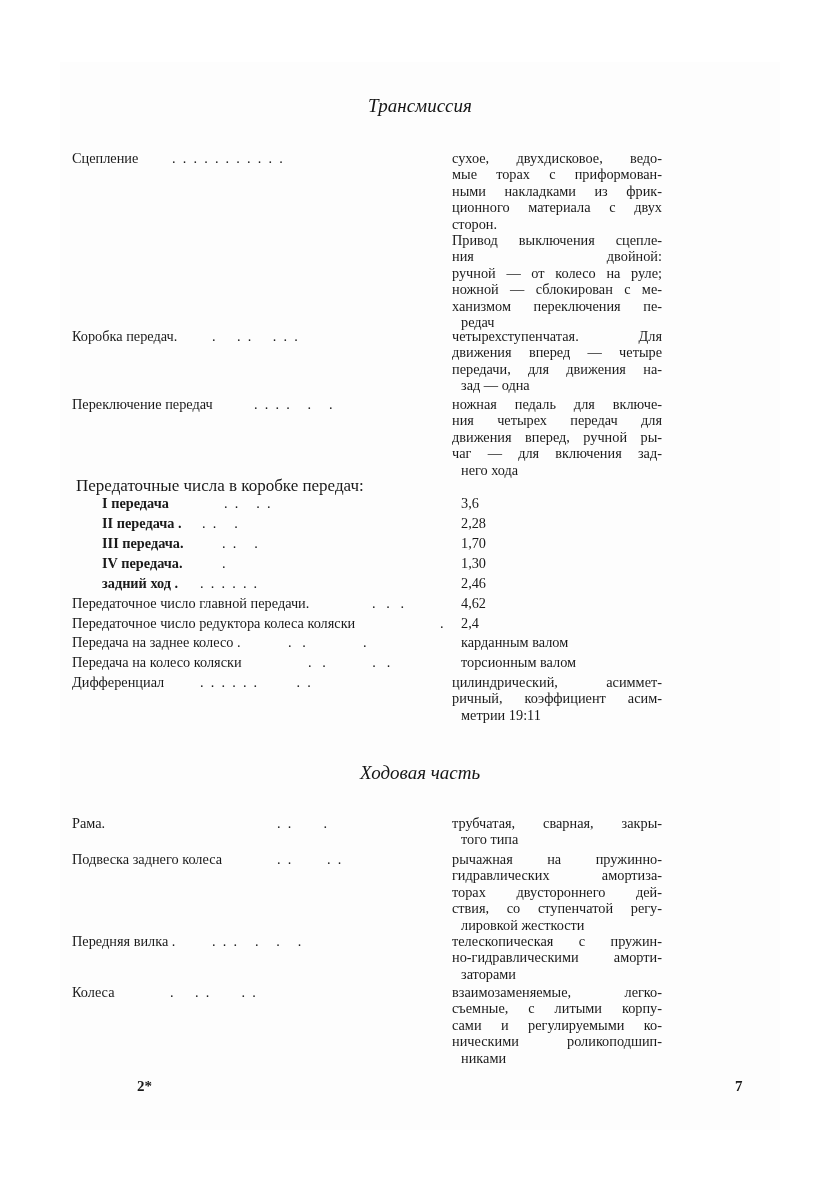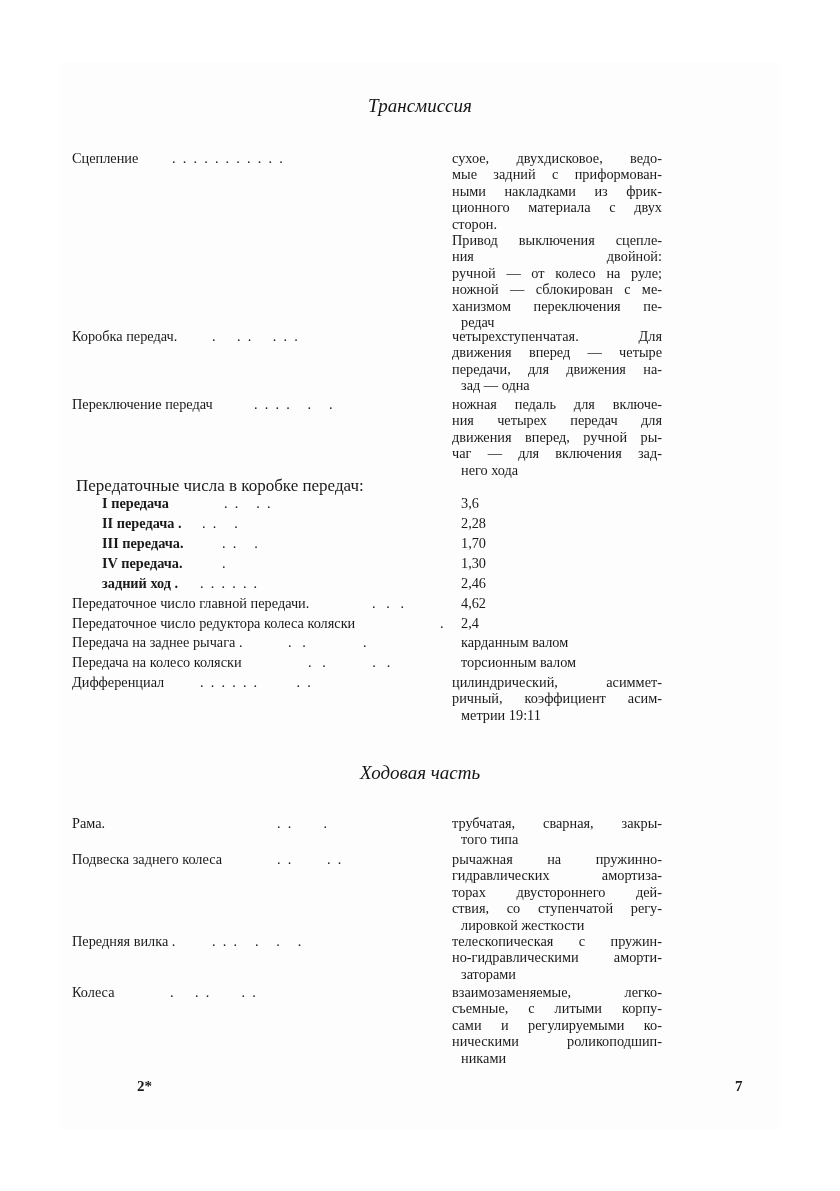--- a/index.html
+++ b/index.html
@@ -24,21 +24,21 @@
 
 <div class="page"></div>
 
 <div id="content">
     <div class="heading" style="top: 95px;">Трансмиссия</div>
     <div class="row" style="top: 150px;">
       <span class="label">Сцепление</span>
       <span class="dots" style="left: 100px;">.  .  .  .  .  .  .  .  .  .  .</span>
       <div class="value">
         <span class="ln">сухое, двухдисковое, ведо-</span>
-        <span class="ln">мые задний с приформован-</span>
+        <span class="ln">мые торах с приформован-</span>
         <span class="ln">ными накладками из фрик-</span>
         <span class="ln">ционного материала с двух</span>
         <span class="ln">сторон.</span>
         <span class="ln">Привод выключения сцепле-</span>
         <span class="ln">ния двойной:</span>
         <span class="ln">ручной — от колесо на руле;</span>
         <span class="ln">ножной — сблокирован с ме-</span>
         <span class="ln">ханизмом переключения пе-</span>
         <span class="ln last">редач</span>
       </div>
@@ -108,21 +108,21 @@
       </div>
     </div>
     <div class="row" style="top: 615px;">
       <span class="label">Передаточное число редуктора колеса коляски</span>
       <span class="dots" style="left: 368px;">.</span>
       <div class="value">
         <span class="ln last">2,4</span>
       </div>
     </div>
     <div class="row" style="top: 634px;">
-      <span class="label">Передача на заднее рычага .</span>
+      <span class="label">Передача на заднее колесо .</span>
       <span class="dots" style="left: 216px;">.   .                .</span>
       <div class="value">
         <span class="ln last">карданным валом</span>
       </div>
     </div>
     <div class="row" style="top: 654px;">
       <span class="label">Передача на колесо коляски</span>
       <span class="dots" style="left: 236px;">.   .             .   .</span>
       <div class="value">
         <span class="ln last">торсионным валом</span>

